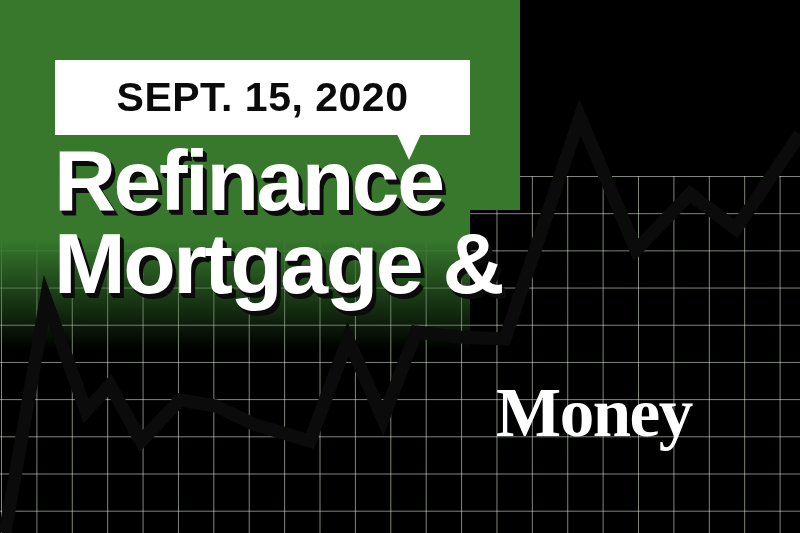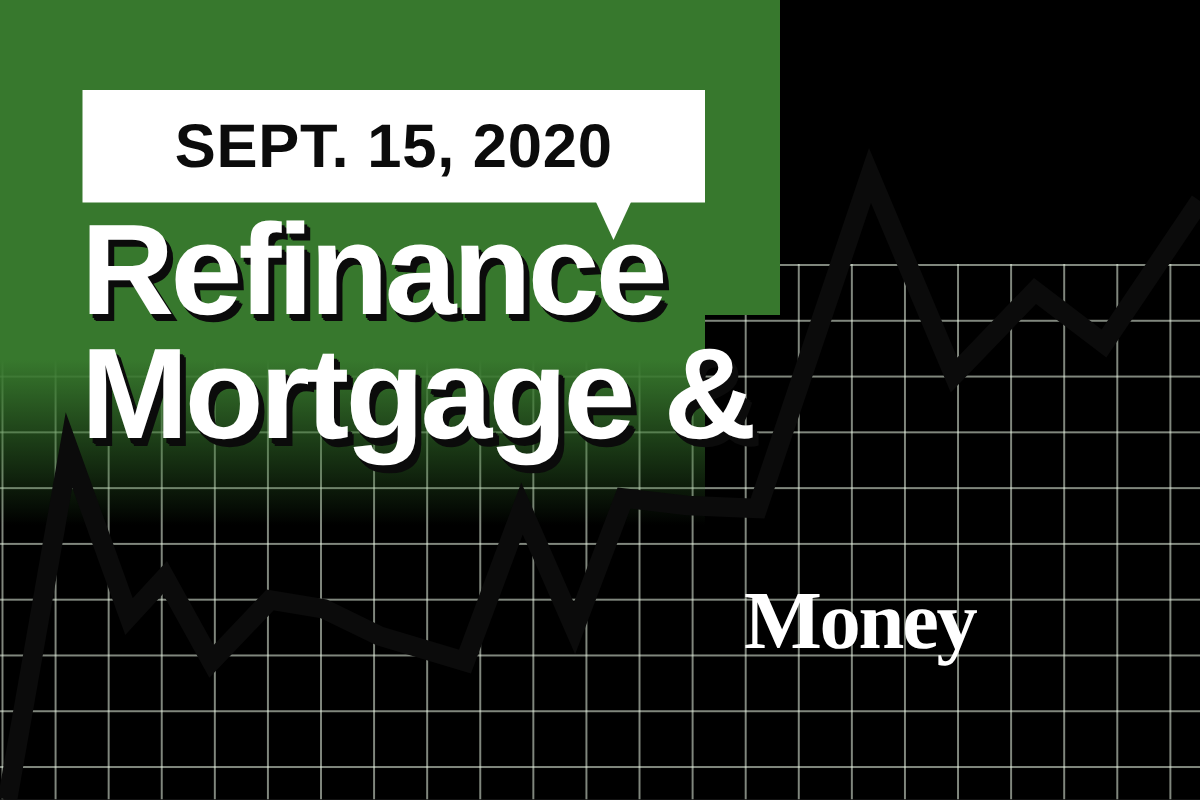--- a/index.html
+++ b/index.html
@@ -118,21 +118,21 @@
        2px 3px 0 #0B0B0B;
   }
 
   
   .money-logo {
     position: absolute;
     left: 496px;
     top: 372px;
     font-family: "Liberation Serif", serif;
     font-weight: bold;
-    font-size: 55px;
+    font-size: 69px;
     line-height: 83px;
     letter-spacing: -1.5px;
     color: #FFFFFF;
     white-space: nowrap;
   }
 </style>
 </head>
 <body>
 
 <div id="canvas">

